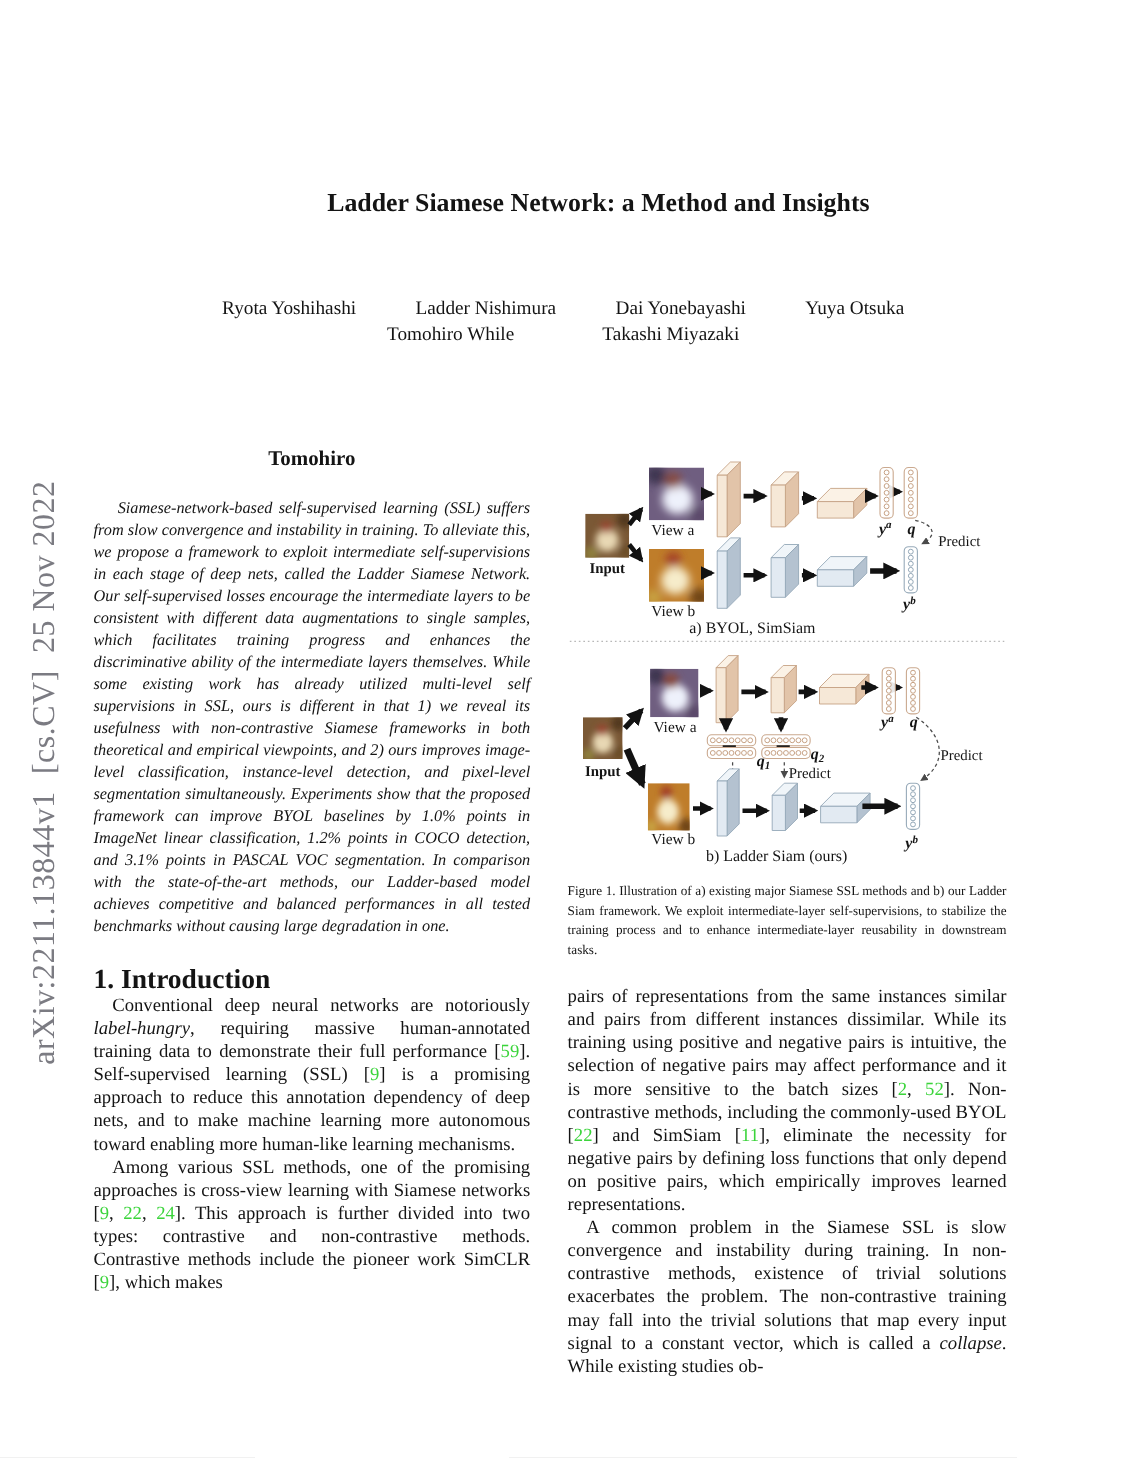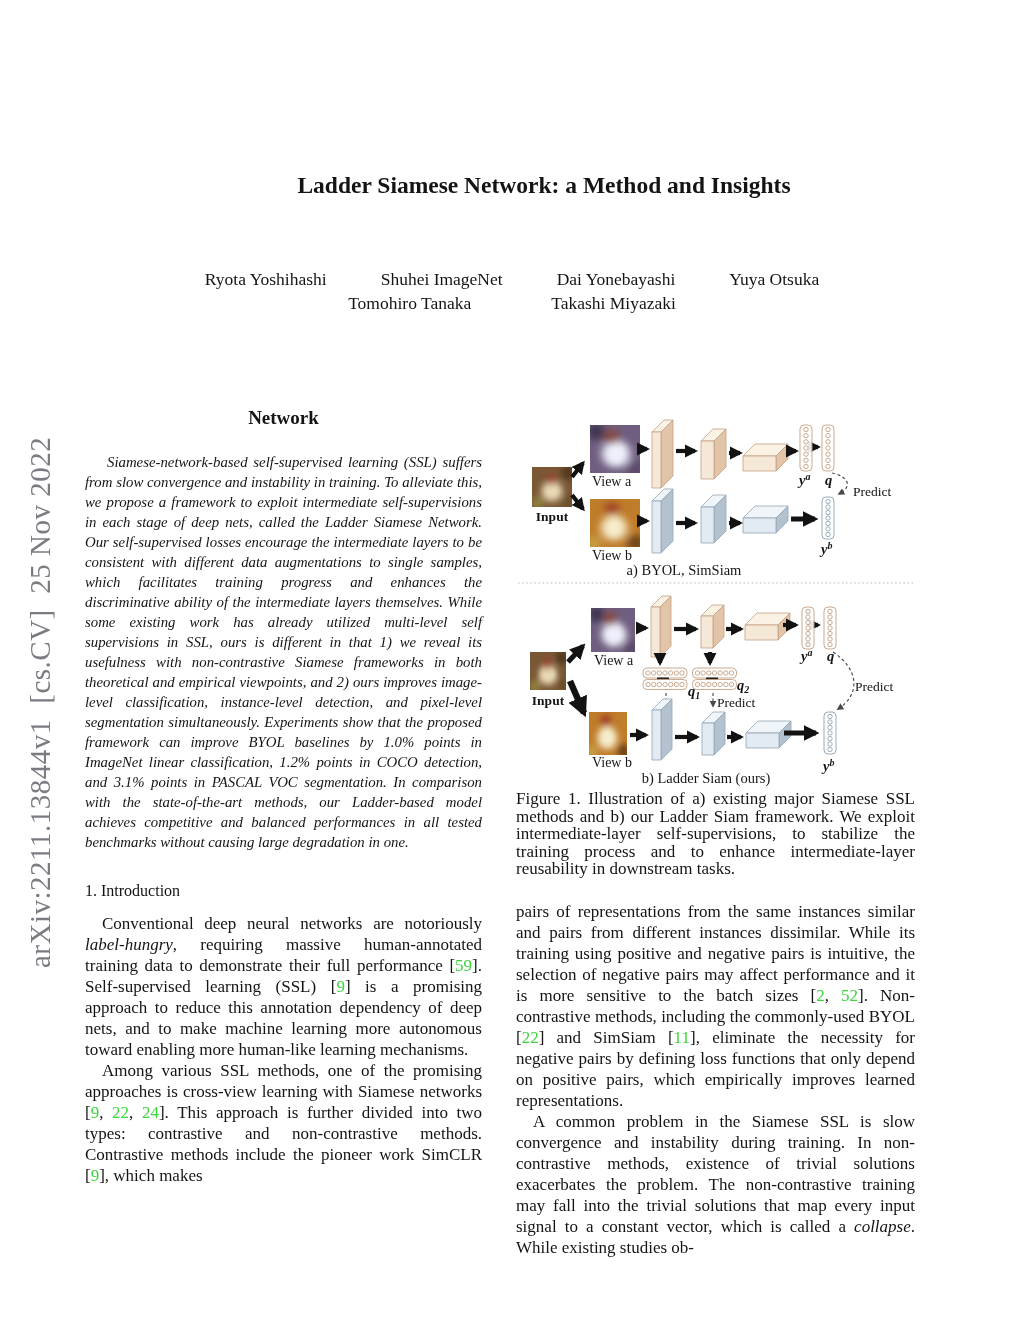--- a/index.html
+++ b/index.html
@@ -16,27 +16,27 @@
         font-weight:bold;font-size:23.5px;line-height:30px;padding-left:32px;}
   .authors{position:absolute;top:269px;left:0;width:100%;text-align:left;font-size:17.5px;}
   .authors .row1{display:flex;justify-content:center;gap:54px;}
   .authors .row2{display:flex;justify-content:center;gap:80px;margin-top:3px;}
   .authors .affil{margin-top:3px;}
   .authors .email{margin-top:7px;font-family:"DejaVu Sans Mono",monospace;font-size:13px;color:#3c3c3c;letter-spacing:.5px;}
   .col-left{position:absolute;left:85px;top:406px;width:397px;}
   .col-right{position:absolute;left:516px;top:415px;width:399px;}
   .abstract-h{text-align:center;font-weight:bold;font-size:19px;line-height:24px;margin-bottom:22px;}
   .abstract-p{font-style:italic;font-size:14.8px;line-height:20px;text-align:justify;text-indent:22px;}
-  .intro-h{font-weight:normal;font-size:16px;line-height:24px;margin-top:27px;margin-bottom:10px;}
+  .intro-h{font-weight:bold;font-size:25px;line-height:24px;margin-top:27px;}
   .bodyp{font-size:17px;line-height:21px;text-align:justify;text-indent:17px;margin:0;}
   .bodyp.noindent{text-indent:0;}
   .cite{color:var(--citation-green);}
   em{font-style:italic;}
   .figwrap{width:399px;height:375px;}
-  .figcap{font-size:17px;line-height:17.6px;text-align:justify;}
+  .figcap{margin-top:12px;font-size:12px;line-height:17.6px;text-align:justify;}
   .rbody{margin-top:23px;}
   
   svg text{font-family:"Liberation Serif",serif;fill:#151515;}
   .flabel{font-size:14px;}
   .flabel-b{font-size:13.5px;font-weight:bold;}
   .fmath{font-size:14.5px;font-weight:bold;font-style:italic;}
   .fsup{font-size:10px;}
   .fcap{font-size:14.5px;}
   .fpredict{font-size:13.5px;}
   .bf{fill:var(--beige-front);stroke:var(--beige-stroke);stroke-width:.8;}
@@ -63,32 +63,32 @@
 
   <div class="watermark">arXiv:2211.13844v1  [cs.CV]  25 Nov 2022</div>
 
   <div class="title">
     <div>Ladder Siamese Network: a Method and Insights</div>
   </div>
 
   <div class="authors">
     <div class="row1">
       <span>Ryota Yoshihashi</span>
-      <span>Shuhei ImageNet</span>
+      <span>Ladder Nishimura</span>
       <span>Dai Yonebayashi</span>
       <span>Yuya Otsuka</span>
     </div>
     <div class="row2">
-      <span>Tomohiro Tanaka</span>
+      <span>Tomohiro While</span>
       <span>Takashi Miyazaki</span>
     </div>
   </div>
 
   <div class="col-left">
-    <div class="abstract-h">Network</div>
+    <div class="abstract-h">Tomohiro</div>
     <p class="abstract-p">Siamese-network-based self-supervised learning (SSL) suffers from slow convergence and instability in training. To alleviate this, we propose a framework to exploit intermediate self-supervisions in each stage of deep nets, called the Ladder Siamese Network. Our self-supervised losses encourage the intermediate layers to be consistent with different data augmentations to single samples, which facilitates training progress and enhances the discriminative ability of the intermediate layers themselves. While some existing work has already utilized multi-level self supervisions in SSL, ours is different in that 1) we reveal its usefulness with non-contrastive Siamese frameworks in both theoretical and empirical viewpoints, and 2) ours improves image-level classification, instance-level detection, and pixel-level segmentation simultaneously. Experiments show that the proposed framework can improve BYOL baselines by 1.0% points in ImageNet linear classification, 1.2% points in COCO detection, and 3.1% points in PASCAL VOC segmentation. In comparison with the state-of-the-art methods, our Ladder-based model achieves competitive and balanced performances in all tested benchmarks without causing large degradation in one.</p>
     <div class="intro-h">1. Introduction</div>
     <p class="bodyp">Conventional deep neural networks are notoriously <em>label-hungry</em>, requiring massive human-annotated training data to demonstrate their full performance [<span class="cite">59</span>]. Self-supervised learning (SSL) [<span class="cite">9</span>] is a promising approach to reduce this annotation dependency of deep nets, and to make machine learning more autonomous toward enabling more human-like learning mechanisms.</p>
     <p class="bodyp">Among various SSL methods, one of the promising approaches is cross-view learning with Siamese networks [<span class="cite">9</span>, <span class="cite">22</span>, <span class="cite">24</span>]. This approach is further divided into two types: contrastive and non-contrastive methods. Contrastive methods include the pioneer work SimCLR [<span class="cite">9</span>], which makes</p>
   </div>
 
   <div class="col-right">
     <div class="figwrap">
       <svg width="399" height="375" viewBox="0 0 399 375">
         <defs>

